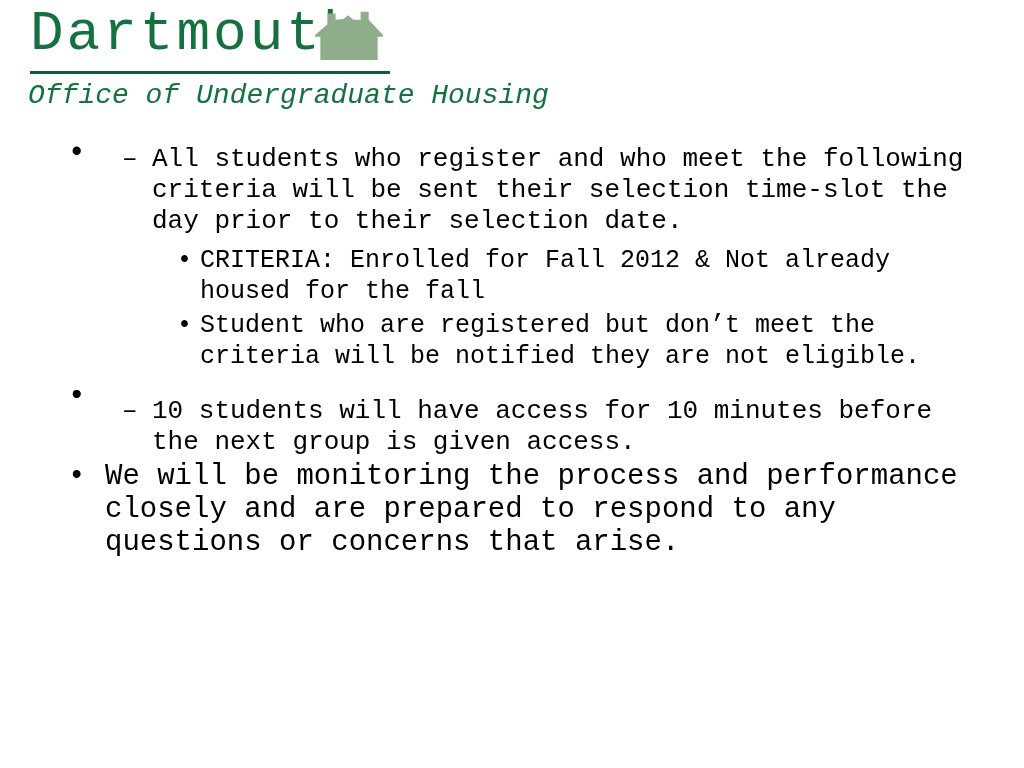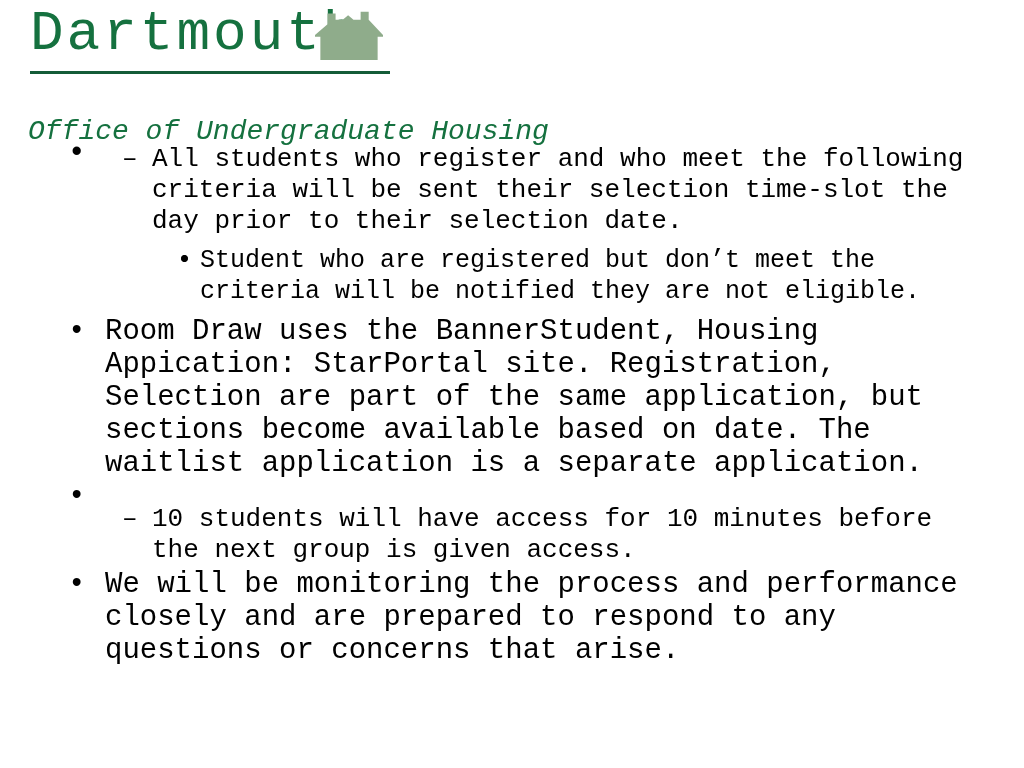--- a/index.html
+++ b/index.html
@@ -37,21 +37,20 @@
     background: var(--rule, #145c38);
   }
   .tagline {
     position: absolute;
     left: 28px;
     top: 79px;
     font-style: italic;
     font-size: 28px;
     line-height: 34px;
     color: var(--green, #15713f);
-    margin-top: 36px;
   }
 
   
   .content {
     position: absolute;
     left: 0;
     top: 137px;
     width: 1024px;
   }
   .bullet { position: relative; padding-right: 38px; }
@@ -76,21 +75,21 @@
     <path d="M0 30 L14 18 L14 6 L23 6 L23 13 L31 13 L37 8 L43 13 L51 13 L51 4 L60 4 L60 13 L76 30 L76 32 L70 32 L70 58 L6 58 L6 32 L0 32 Z" fill="#8fac8b" class="house-path"></path>
   </svg>
 
   <div class="logo-rule"></div>
 
   <div class="tagline">Office of Undergraduate Housing</div>
 
   <div class="content">
       <div class="bullet l1 bold" style="margin-top: 0px;"><span class="marker">•</span></div>
       <div class="bullet l2" style="margin-top: 7px;"><span class="marker">–</span><span class="text">All students who register and who meet the following criteria will be sent their selection time-slot the day prior to their selection date.</span></div>
-      <div class="bullet l3" style="margin-top: 8px;"><span class="marker">•</span></div>
+      <div class="bullet l3" style="margin-top: 8px;"><span class="marker">•</span><span class="text">CRITERIA: Enrolled for Fall 2012 &amp; Not already housed for the fall</span></div>
       <div class="bullet l3" style="margin-top: 3px;"><span class="marker">•</span><span class="text">Student who are registered but don’t meet the criteria will be notified they are not eligible.</span></div>
-      <div class="bullet l1" style="margin-top: 8px;"><span class="marker">•</span><span class="text">Room Draw uses the BannerStudent, Housing Appication: StarPortal site. Registration, Selection are part of the same application, but sections become available based on date.  The waitlist application is a separate application.</span></div>
+      <div class="bullet l1" style="margin-top: 8px;"><span class="marker">•</span></div>
       <div class="bullet l1" style="margin-top: 0px;"><span class="marker">•</span></div>
       <div class="bullet l2" style="margin-top: 24px;"><span class="marker">–</span><span class="text">10 students will have access for 10 minutes before the next group is given access.</span></div>
       <div class="bullet l1" style="margin-top: 2px;"><span class="marker">•</span><span class="text">We will be monitoring the process and performance closely and are prepared to respond to any questions or concerns that arise.</span></div>
     </div>
 
 </div>
 
 </body></html>

